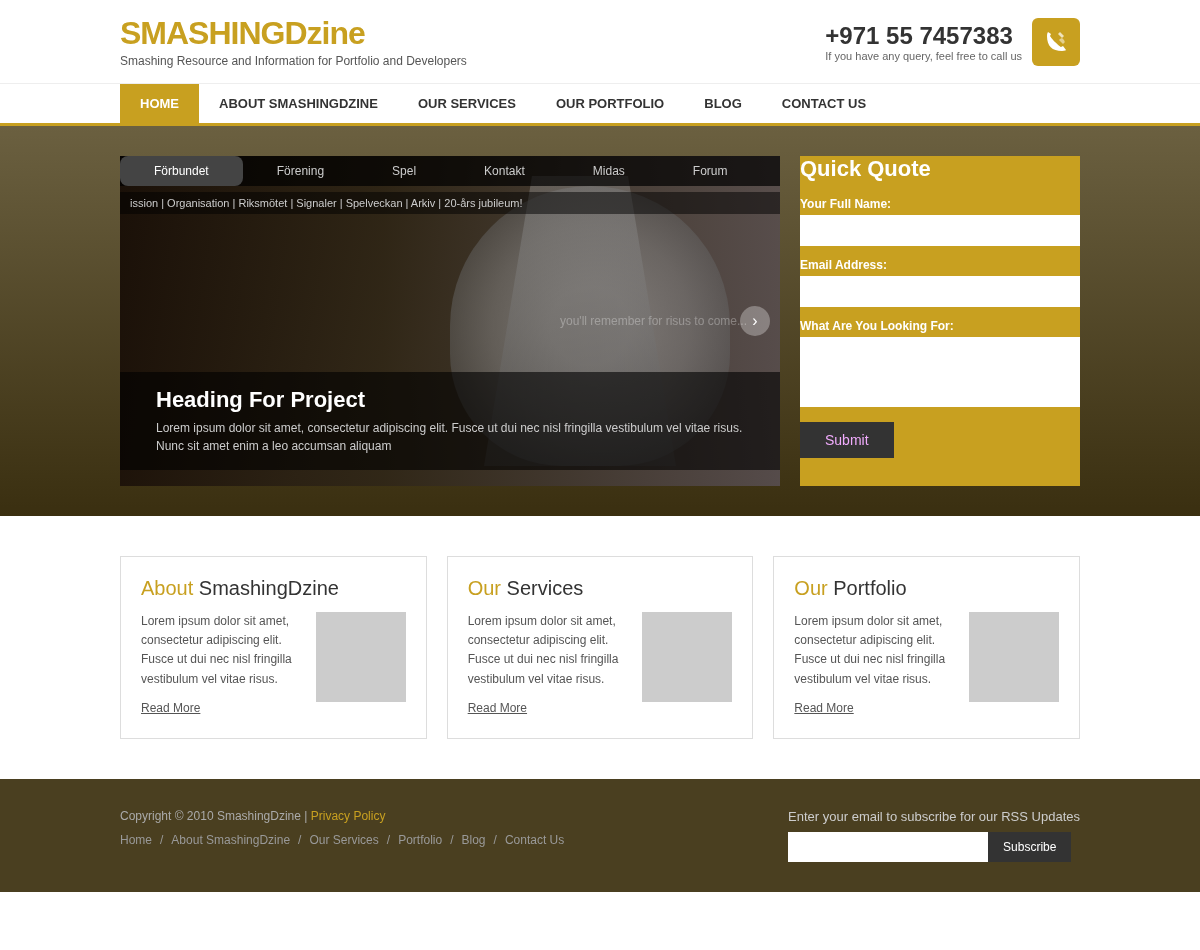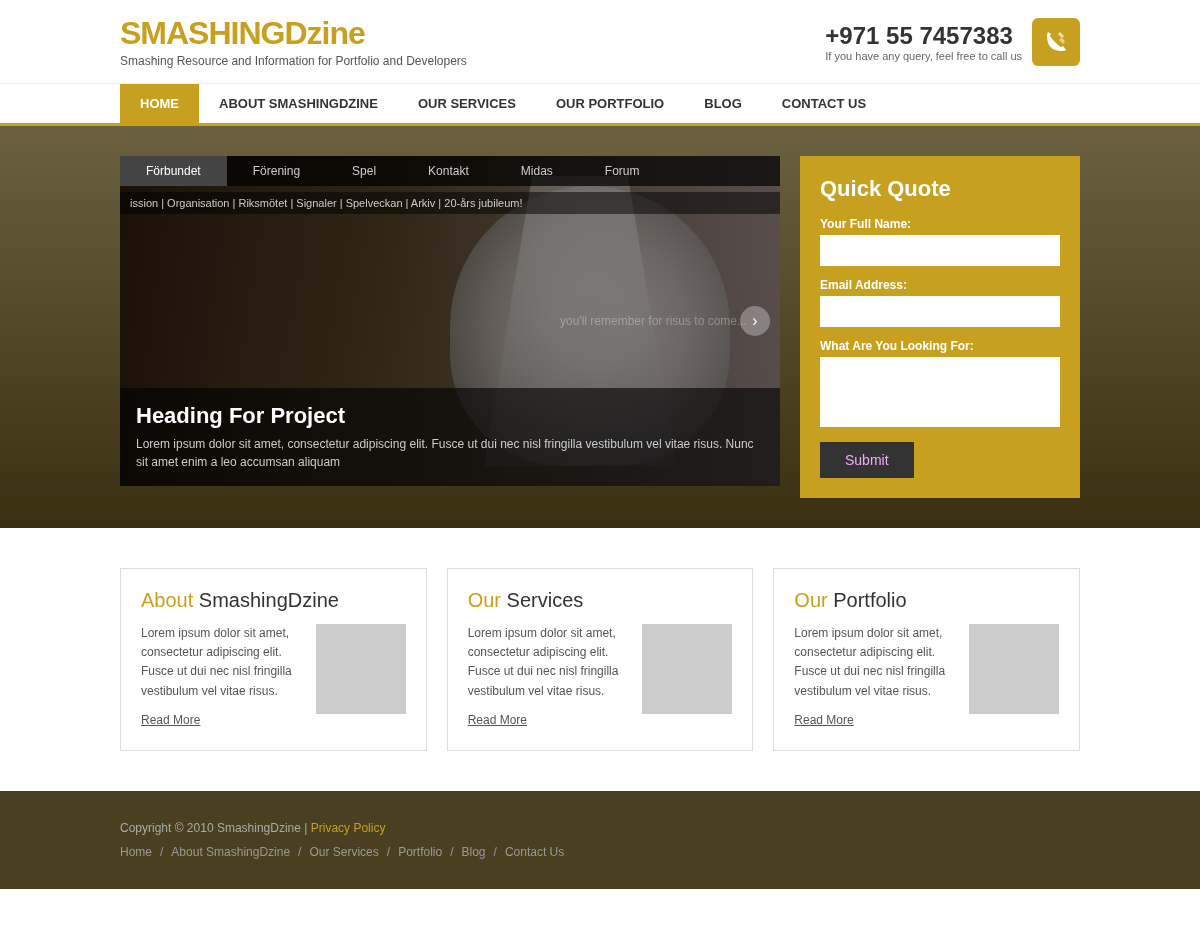--- a/index.html
+++ b/index.html
@@ -22,30 +22,30 @@
     .nav-item.active { background: #c8a020; color: #fff; }
 
     
     #hero-section { background: linear-gradient(to bottom, #6b6040, #3a2f10); padding: 30px 120px; }
     #hero-inner { display: flex; gap: 20px; }
 
     
     #slider-wrap { flex: 1; position: relative; overflow: hidden; }
     #slider-img { width: 100%; height: 330px; background: #2a2015; position: relative; overflow: hidden; }
     #slider-nav-bar { position: absolute; top: 30px; left: 0; right: 0; background: rgba(0,0,0,0.7); display: flex; gap: 0; z-index: 10; }
-    .slider-nav-item { padding: 8px 26px; font-size: 12px; color: #ccc; cursor: pointer; }
+    .slider-nav-item { padding: 8px 34px; font-size: 12px; color: #ccc; cursor: pointer; border-radius: 8px; }
     .slider-nav-item.active { background: #444; color: #fff; }
-    #slider-content { position: absolute; bottom: 0; left: 0; right: 0; background: rgba(0,0,0,0.6); padding: 15px 16px; color: #fff; }
+    #slider-content { position: absolute; bottom: 16px; left: 0; right: 0; background: rgba(0,0,0,0.6); padding: 15px 36px; color: #fff; }
     #slider-heading { font-size: 22px; font-weight: bold; margin-bottom: 6px; }
     #slider-desc { font-size: 12px; line-height: 1.5; color: #ccc; }
     #slider-bg-img { width: 100%; height: 100%; background: linear-gradient(135deg, #1a1008 0%, #3d2e18 30%, #5a4a30 50%, #2a2015 100%); position: relative; }
     #arrow-right { position: absolute; right: 10px; top: 50%; transform: translateY(-50%); width: 30px; height: 30px; background: rgba(255,255,255,0.3); border-radius: 50%; display: flex; align-items: center; justify-content: center; color: #fff; font-size: 16px; cursor: pointer; z-index: 20; }
 
     
-    #quick-quote { width: 280px; background: #c8a020; padding: 20px; }
+    #quick-quote { width: 280px; background: #c8a020; }
     #qq-title { font-size: 22px; font-weight: bold; color: #fff; margin-bottom: 15px; }
     .qq-label { font-size: 12px; color: #fff; margin-bottom: 4px; font-weight: bold; }
     .qq-input { width: 100%; padding: 8px; border: none; margin-bottom: 12px; font-size: 13px; background: #fff; }
     .qq-textarea { width: 100%; padding: 8px; border: none; margin-bottom: 12px; font-size: 13px; background: #fff; height: 70px; resize: none; }
     #submit-btn { background: #333; color: #f0abfc; border: none; padding: 10px 25px; font-size: 14px; cursor: pointer; font-weight: normal; }
 
     
     #features { padding: 40px 120px; background: #fff; }
     #features-inner { display: flex; gap: 20px; }
     .feature-box { flex: 1; border: 1px solid #ddd; padding: 20px; }
@@ -209,13 +209,20 @@
       <span>/</span>
       <a href="#">Our Services</a>
       <span>/</span>
       <a href="#">Portfolio</a>
       <span>/</span>
       <a href="#">Blog</a>
       <span>/</span>
       <a href="#">Contact Us</a>
     </div>
   </div>
+  <div id="footer-right">
+    <div id="rss-label">Enter your email to subscribe for our RSS Updates</div>
+    <div id="rss-form">
+      <input id="rss-input" type="email" style="">
+      <button id="rss-btn">Subscribe</button>
+    </div>
+  </div>
 </div>
 
 </body></html>

